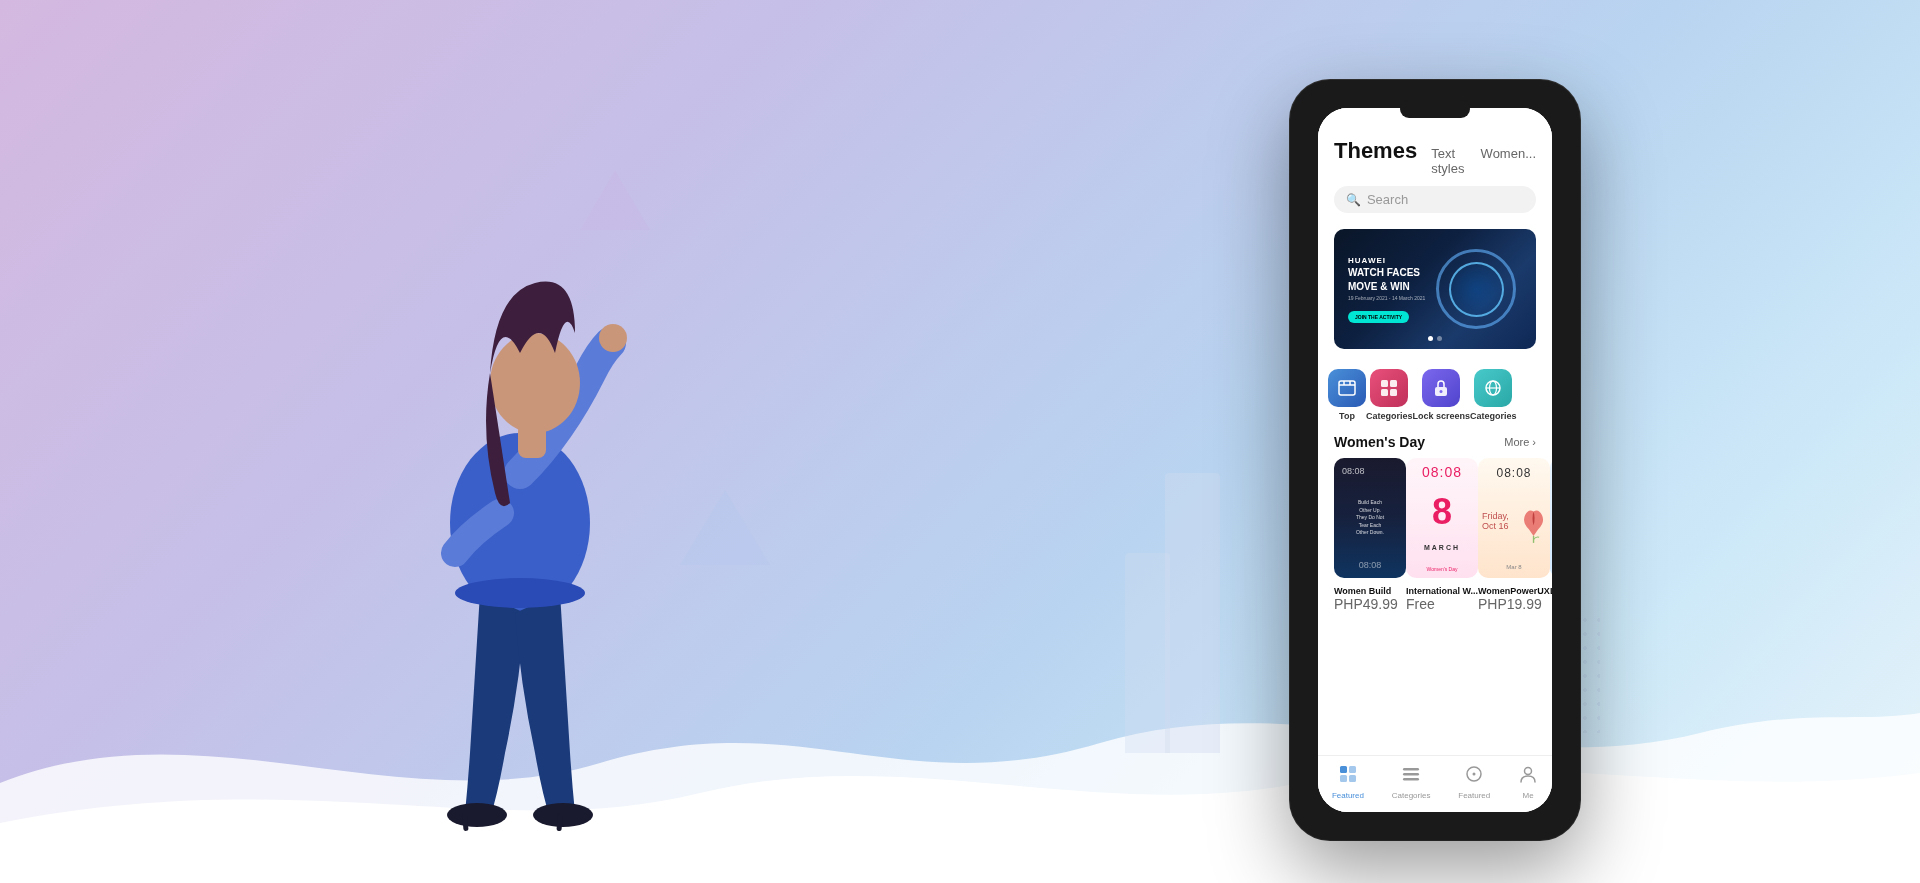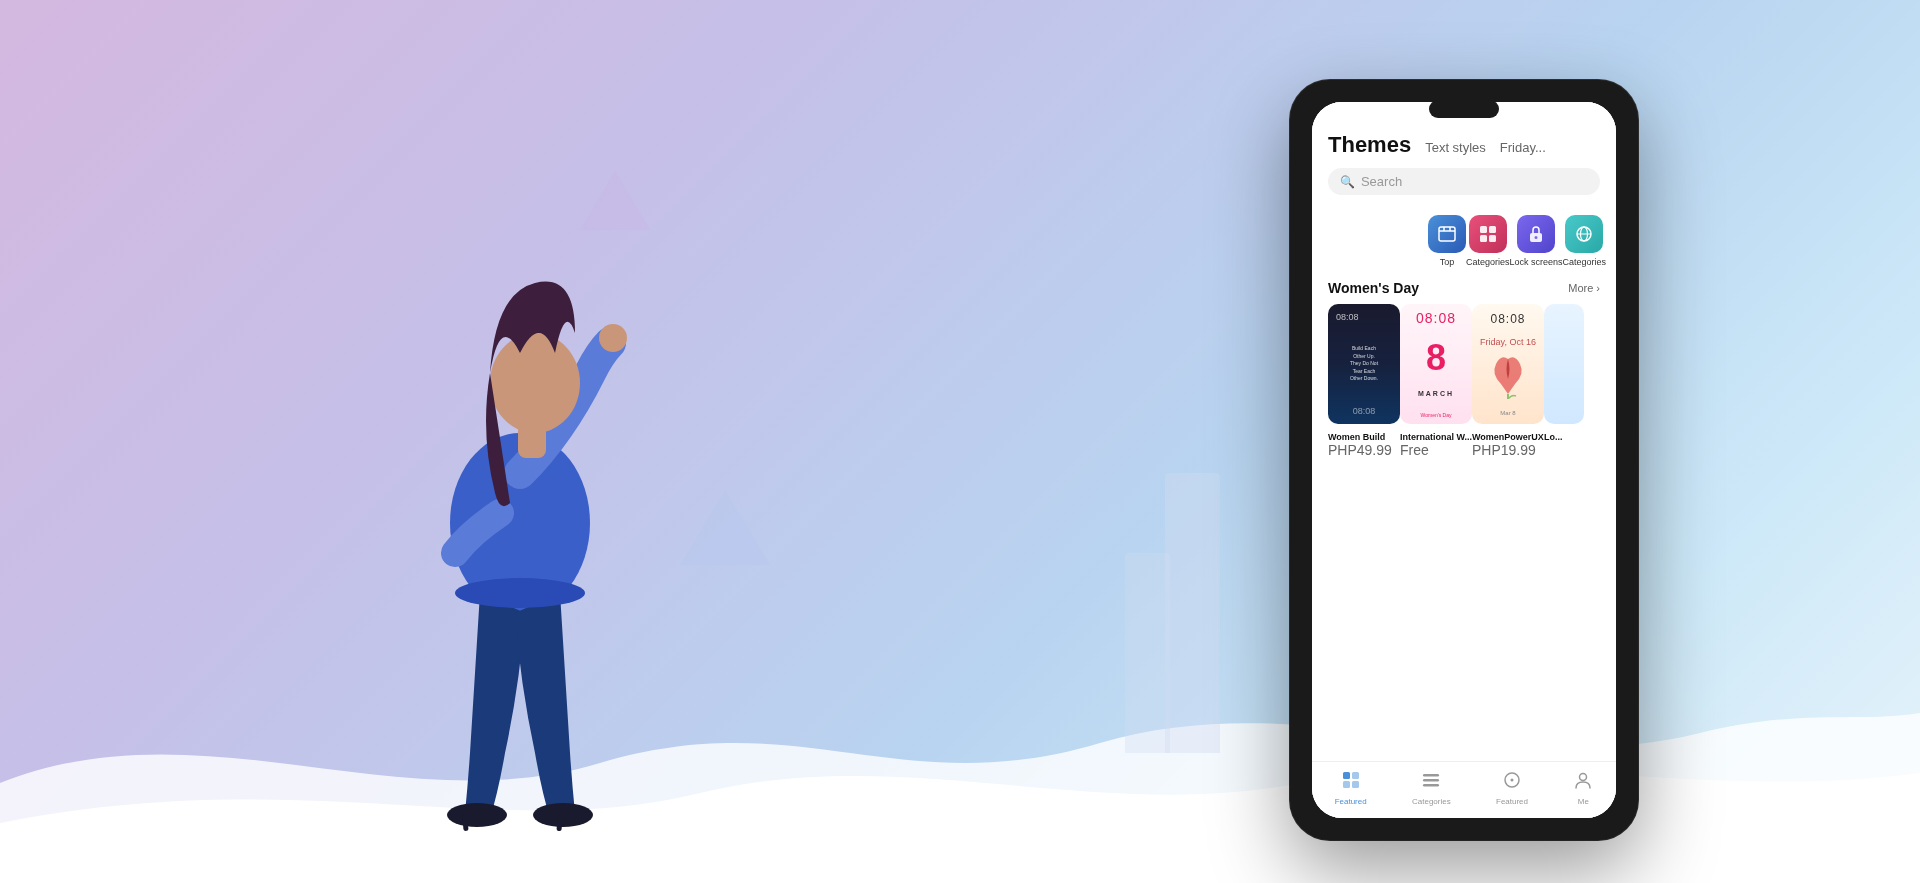--- a/index.html
+++ b/index.html
@@ -88,25 +88,25 @@
 
     
     .phone-container {
       position: absolute;
       right: 340px;
       top: 80px;
       width: 290px;
       height: 760px;
     }
     .phone-outer {
-      width: 348px;
+      width: 290px;
       height: 760px;
       background: #1a1a1a;
       border-radius: 40px;
-      padding: 22px;
+      padding: 28px;
       box-shadow: 0 30px 80px rgba(0,0,0,0.4), 0 0 0 1px #333;
       position: relative;
     }
     .phone-notch {
       position: absolute;
       top: 20px;
       left: 50%;
       transform: translateX(-50%);
       width: 70px;
       height: 18px;
@@ -246,22 +246,23 @@
       border-radius: 50%;
       background: rgba(255,255,255,0.4);
     }
     .banner-dot.active {
       background: #ffffff;
     }
 
     
     .categories-row {
       display: flex;
-      justify-content: flex-end;
+      justify-content: flex-start;
       padding: 12px 10px 8px;
+      font-weight: bold;
     }
     .cat-item {
       display: flex;
       flex-direction: column;
       align-items: center;
       gap: 4px;
     }
     .cat-icon {
       width: 38px;
       height: 38px;
@@ -501,28 +502,44 @@
 <div class="phone-container">
   <div class="phone-outer">
     <div class="phone-notch"></div>
     <div class="phone-screen">
       <div class="phone-content">
 
         <div class="phone-header">
           <div class="phone-title-row">
             <span class="phone-title">Themes</span>
             <span class="phone-nav-item">Text styles</span>
-            <span class="phone-nav-item">Friday...</span>
+            <span class="phone-nav-item">Women...</span>
           </div>
           <div class="search-bar">
             <span class="search-icon-sm">🔍</span>
             <span class="search-text">Search</span>
           </div>
         </div>
 
+        <div class="banner">
+          <div class="banner-text-area">
+            <div class="banner-brand">HUAWEI</div>
+            <div class="banner-title">WATCH FACES</div>
+            <div class="banner-title">MOVE &amp; WIN</div>
+            <div class="banner-date">19 February 2021 - 14 March 2021</div>
+            <div class="banner-btn">JOIN THE ACTIVITY</div>
+          </div>
+          <div class="banner-circle">
+            <div class="banner-circle-inner"></div>
+          </div>
+          <div class="banner-dots">
+            <div class="banner-dot active"></div>
+            <div class="banner-dot"></div>
+          </div>
+        </div>
 
         <div class="categories-row">
           <div class="cat-item">
             <div class="cat-icon cat-icon-top">
               <svg width="22" height="22" viewBox="0 0 22 22" fill="none">
                 <rect x="3" y="4" width="16" height="14" rx="2" stroke="white" stroke-width="1.5" fill="none"></rect>
                 <path d="M3 8h16" stroke="white" stroke-width="1.5"></path>
                 <path d="M8 4v4" stroke="white" stroke-width="1.5"></path>
                 <path d="M14 4v4" stroke="white" stroke-width="1.5"></path>
               </svg>
@@ -593,21 +610,21 @@
               </div>
             </div>
             <span class="theme-name">International W...</span>
             <span class="theme-price">Free</span>
           </div>
 
           <div class="theme-card">
             <div class="theme-img theme-img-power">
               <div class="wp-content">
                 <span class="wp-time">08:08</span>
-                <div style="display:flex;flex-direction:column;align-items:center;">
+                <div style="display:flex;flex-direction:row;align-items:center;">
                   <div style="font-size:9px;color:#c05050;margin-bottom:2px;">Friday, Oct 16</div>
 
                   <svg width="36" height="50" viewBox="0 0 36 50">
                     <path d="M18 10 Q25 5 30 15 Q35 25 25 35 Q20 42 18 45 Q16 42 11 35 Q1 25 6 15 Q11 5 18 10Z" fill="#e8706a" opacity="0.9"></path>
                     <path d="M18 10 Q15 20 18 30 Q21 20 18 10Z" fill="#c04040"></path>
 
                     <line x1="18" y1="45" x2="18" y2="55" stroke="#90c070" stroke-width="2"></line>
                     <path d="M18 50 Q22 45 26 47" stroke="#90c070" stroke-width="1.5" fill="none"></path>
                   </svg>
                 </div>

